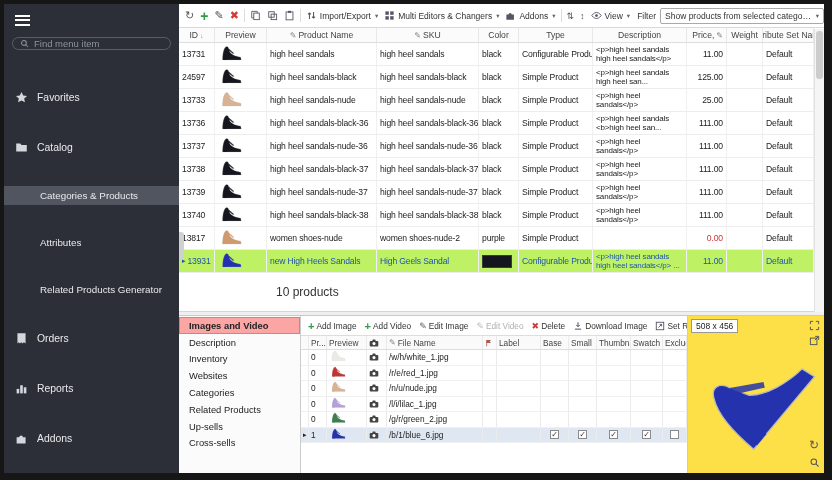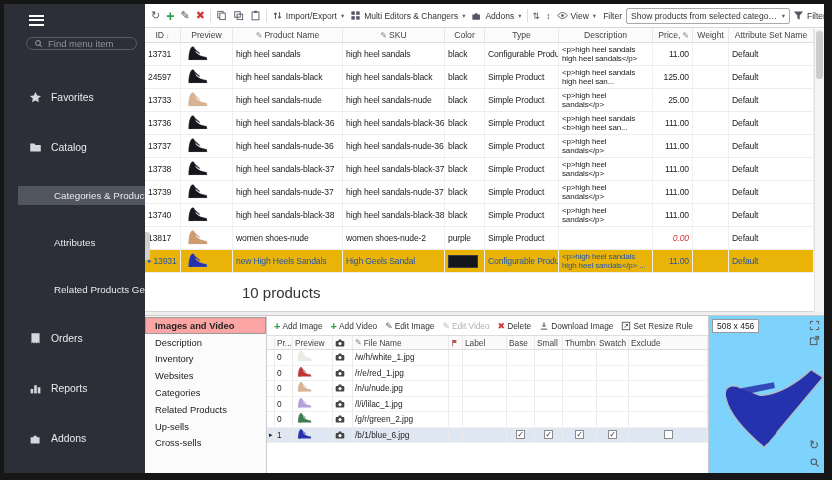--- a/index.html
+++ b/index.html
@@ -2,21 +2,21 @@
 <html><head>
 <meta charset="utf-8">
 <style>
   html,body{margin:0;padding:0;background:#888;}
   *{box-sizing:border-box;}
   .frame{position:relative;width:832px;height:480px;background:#161616;overflow:hidden;
          font-family:"Liberation Sans",sans-serif;}
   .app{position:absolute;left:4px;top:4px;width:820px;height:469px;display:flex;background:#fff;}
 
   
-  .sidebar{width:141px;flex:none;background:#2c2f37;color:#e9eaec;display:flex;flex-direction:column;overflow:hidden;padding-left:14px;}
+  .sidebar{width:175px;flex:none;background:#2c2f37;color:#e9eaec;display:flex;flex-direction:column;overflow:hidden;}
   .burger{padding:8px 11px 5px;cursor:pointer;}
   .burger i{display:block;width:15px;height:2px;background:#fff;margin:2.5px 0;}
   .search{margin:4px 8px 8px;height:19px;border:1px solid #5a5e66;border-radius:10px;display:flex;align-items:center;gap:5px;padding:0 7px;color:#8d939c;font-size:9.5px;}
   .mag svg{width:9px;height:9px;display:block;}
   .side-item{height:22px;display:flex;align-items:center;gap:9px;padding:0 11px;font-size:10.4px;cursor:pointer;white-space:nowrap;overflow:hidden;margin-top:28px;}
   .side-item.sub{padding-left:36px;height:19px;font-size:9.8px;}
   .side-item.sel{background:#51555f;}
   .sicon{width:13px;height:13px;flex:none;color:#d4d7db;}
   .sicon svg{width:13px;height:13px;display:block;}
   .side-bottom{margin-top:auto;height:30px;display:flex;align-items:center;}
@@ -45,26 +45,26 @@
   .pcols{display:grid;grid-template-columns:36px 52px 110px 102px 40px 74px 94px 40px 36px minmax(0,1fr);}
   .pgrid-head{height:15px;flex:none;background:#fbfbfb;border-bottom:1px solid #ddd;font-size:8.6px;color:#444;margin-right:10px;}
   .hcell{display:flex;align-items:center;gap:2px;padding:0 3px;border-right:1px solid #e8e8e8;overflow:hidden;white-space:nowrap;justify-content:center;}
   .hcell.right{justify-content:flex-end;}
   .pencil{color:#888;font-size:8px;}
   .sorta{color:#999;font-size:7px;}
   .prow{height:23px;border-bottom:1px solid #ededed;font-size:8.6px;color:#222;margin-right:10px;cursor:pointer;letter-spacing:-0.15px;}
   .pc{display:flex;align-items:center;padding:0 3px;border-right:1px solid #f0f0f0;overflow:hidden;white-space:nowrap;height:100%;}
   .pc.desc{white-space:normal;font-size:8px;line-height:1.15;}
   .pc.right{justify-content:flex-end;}
-  .prow.sel{background:#eab308;color:#2055ad;}
-  .redtxt{color:#cf3434;font-style:italic;}
+  .prow.sel{background:#bef264;color:#2055ad;}
+  .redtxt{color:#cf3434;}
   .swatchbox{width:30px;height:13px;background:#15151d;border:1px solid #3a3a44;}
   .expand-mark{color:#555;font-size:7px;margin-right:2px;}
   .prow.sel .expand-mark{color:#2055ad;}
-  .pstatus{height:38px;display:flex;align-items:center;padding-left:97px;font-size:15px;color:#333;flex:none;margin-right:10px;}
+  .pstatus{height:38px;display:flex;align-items:center;padding-left:97px;font-size:12px;color:#333;flex:none;margin-right:10px;}
   .hsplit{height:5px;background:#efefef;border-top:1px solid #d5d5d5;border-bottom:1px solid #c9c9c9;flex:none;cursor:row-resize;}
 
   
   .bottom{flex:1;display:flex;min-height:0;}
   .tabs{width:122px;flex:none;background:#fbfbfb;border-right:1px solid #ccc;padding-top:1px;overflow:hidden;}
   .tab{height:16.8px;display:flex;align-items:center;padding:0 9px;font-size:9.4px;color:#222;cursor:pointer;border:1px solid transparent;white-space:nowrap;overflow:hidden;}
   .tab.sel{background:#fca5a5;border:1px solid #9a9a9a;font-weight:bold;}
 
   .imgpanel{flex:1;min-width:0;display:flex;flex-direction:column;border-right:1px solid #ccc;background:#fff;}
   .imgtoolbar{height:20px;flex:none;display:flex;align-items:center;gap:2px;padding:0 4px;border-bottom:1px solid #ddd;font-size:8.3px;color:#333;white-space:nowrap;overflow:hidden;}
@@ -80,21 +80,21 @@
   .igrid-head{height:14px;flex:none;background:#fafafa;border-bottom:1px solid #ddd;font-size:8.3px;color:#444;}
   .icell{display:flex;align-items:center;padding:0 2px;border-right:1px solid #ebebeb;overflow:hidden;white-space:nowrap;gap:2px;}
   .icell.center{justify-content:center;}
   .irow{height:15.5px;border-bottom:1px solid #f0f0f0;font-size:8.3px;color:#222;cursor:pointer;}
   .irow.sel{background:#dfe8f2;}
   .cam svg{width:10px;height:8px;color:#444;display:block;}
   .flag svg{width:8px;height:8px;color:#b05550;display:block;}
   .cb{width:9px;height:9px;border:1px solid #8a8a8a;background:#fff;font-size:8px;line-height:8px;text-align:center;color:#333;display:inline-block;}
   .istatus{margin-top:auto;padding:7px 0;text-align:center;font-size:8.5px;color:#333;}
 
-  .preview{width:115px;flex:none;position:relative;background:#7dd3fc;overflow:hidden;}
+  .preview{width:136px;flex:none;position:relative;background:#fde047;overflow:hidden;}
   .dim{position:absolute;left:3px;top:3px;border:1px solid #999;background:#fff;font-size:8.5px;padding:1px 4px;color:#222;z-index:2;}
   .pico{position:absolute;color:#555;cursor:pointer;z-index:2;}
   .pico svg{width:11px;height:11px;display:block;}
   .pexpand{right:4px;top:4px;}
   .pext{right:4px;top:19px;}
   .prefr{right:5px;bottom:21px;font-size:12px;}
   .pzoom{right:4px;bottom:5px;}
   .bigshoe{position:absolute;inset:0;display:flex;align-items:center;justify-content:center;}
   .bigshoe svg{transform:rotate(-50deg);}
 

